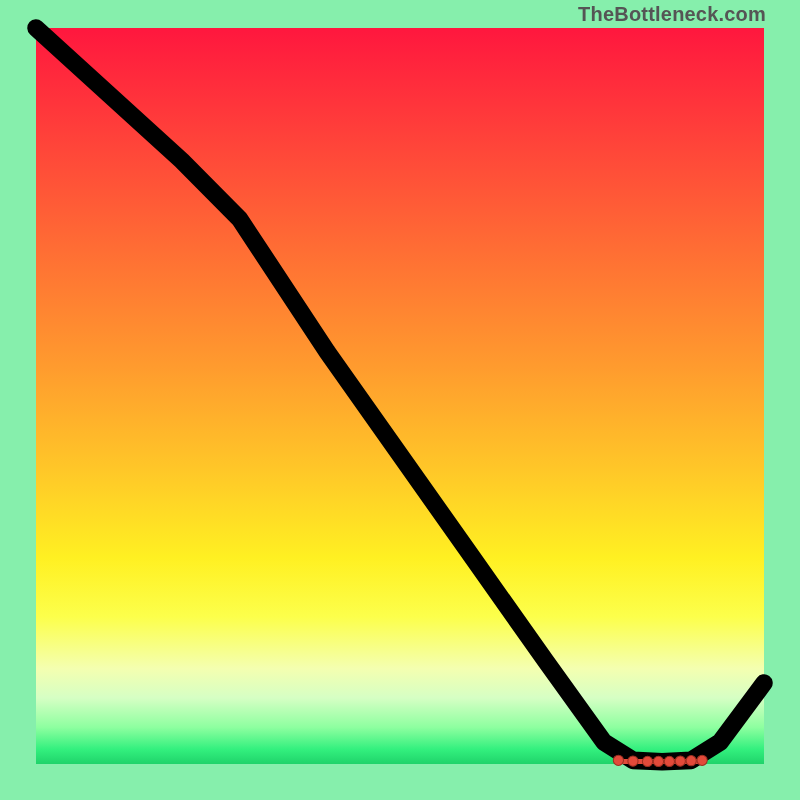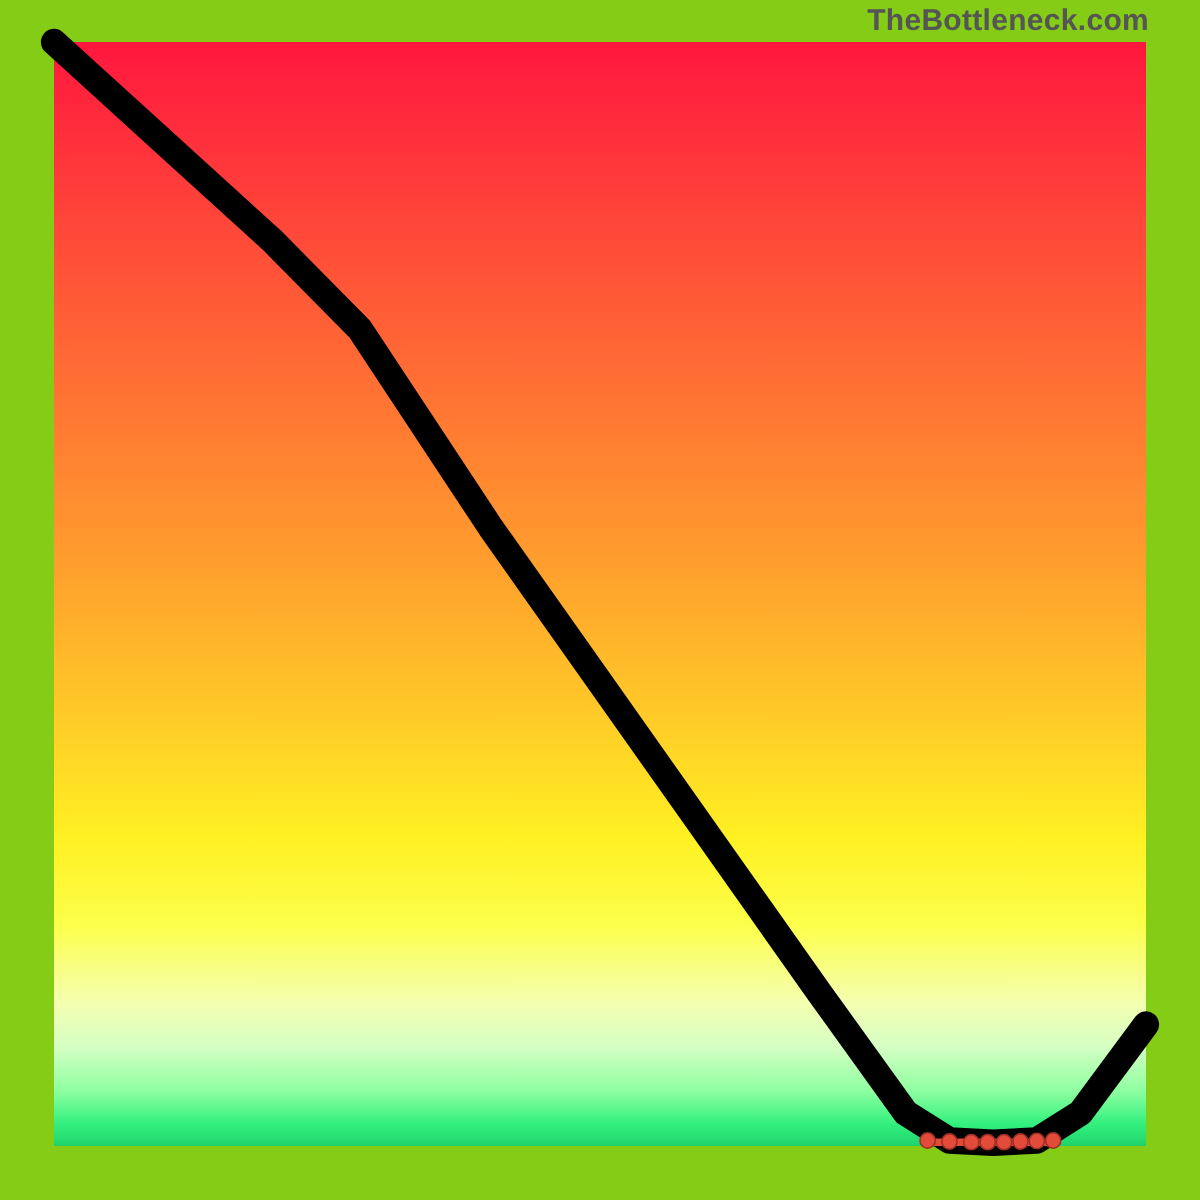--- a/index.html
+++ b/index.html
@@ -8,21 +8,21 @@
     width: 800px;
     height: 800px;
     background: #000;
     overflow: hidden;
     font-family: Arial, Helvetica, sans-serif;
   }
   .frame {
     position: absolute;
     left: 0; top: 0;
     width: 800px; height: 800px;
-    background: #84cc16;
+    background: #86efac;
   }
   .watermark {
     position: absolute;
     top: 3px;
     right: 34px;
     color: #555;
     font-size: 20px;
     font-weight: 600;
     letter-spacing: 0.2px;
     user-select: none;

